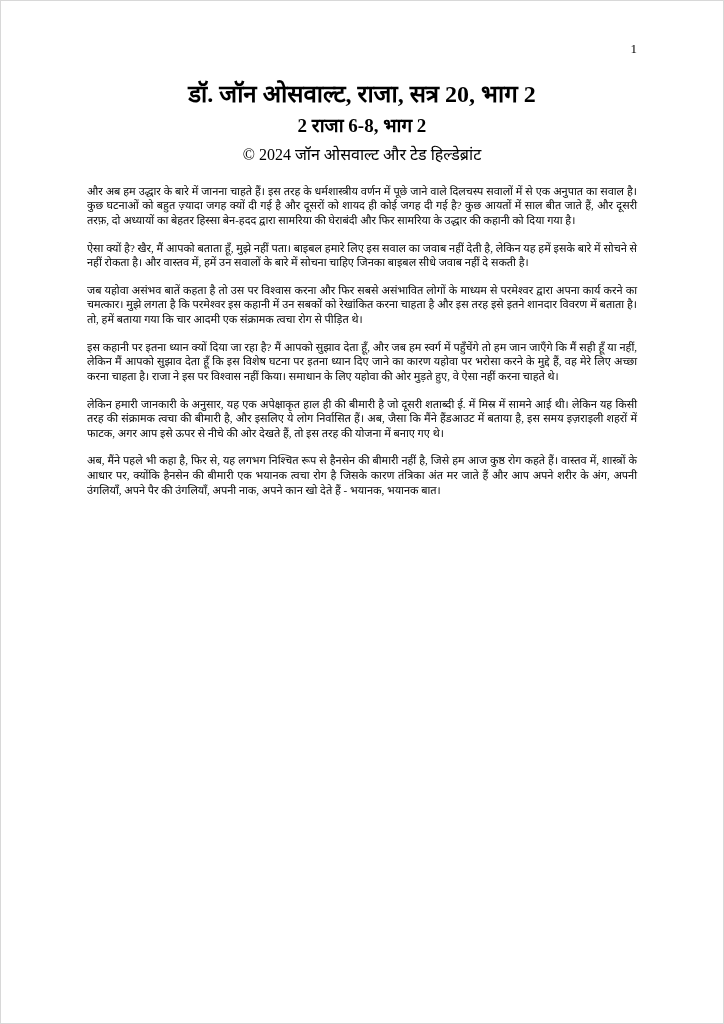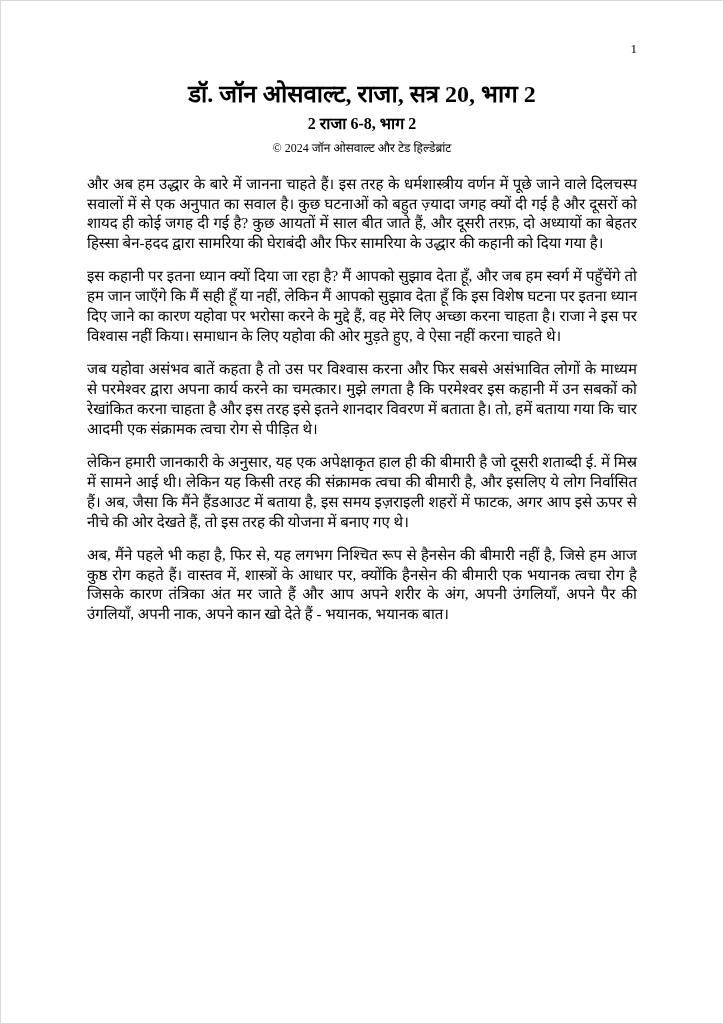--- a/index.html
+++ b/index.html
@@ -32,33 +32,33 @@
   .title-block {
     text-align: center;
   }
   .title-line1 {
     font-size: 24px;
     font-weight: bold;
     line-height: 1.3;
     margin: 0 0 4px 0;
   }
   .title-line2 {
-    font-size: 16px;
+    font-size: 19px;
     font-weight: bold;
     line-height: 1.3;
     margin: 0 0 6px 0;
   }
   .copyright-line {
-    font-size: 12px;
+    font-size: 16px;
     font-weight: normal;
     line-height: 1.3;
     margin: 0 0 18px 0;
   }
   .body-text p {
-    font-size: 15px;
+    font-size: 11px;
     line-height: 1.33;
     text-align: justify;
     margin: 0 0 13px 0;
   }
 </style>
 </head>
 <body>
 
 <div class="page">
 
@@ -67,20 +67,21 @@
   <div class="content">
 
     <div class="title-block">
       <h1 class="title-line1">डॉ. जॉन ओसवाल्ट, राजा, सत्र 20, भाग 2</h1>
       <h2 class="title-line2">2 राजा 6-8, भाग 2</h2>
       <div class="copyright-line">© 2024 जॉन ओसवाल्ट और टेड हिल्डेब्रांट</div>
     </div>
 
     <div class="body-text">
       <p>और अब हम उद्धार के बारे में जानना चाहते हैं। इस तरह के धर्मशास्त्रीय वर्णन में पूछे जाने वाले दिलचस्प सवालों में से एक अनुपात का सवाल है। कुछ घटनाओं को बहुत ज़्यादा जगह क्यों दी गई है और दूसरों को शायद ही कोई जगह दी गई है? कुछ आयतों में साल बीत जाते हैं, और दूसरी तरफ़, दो अध्यायों का बेहतर हिस्सा बेन-हदद द्वारा सामरिया की घेराबंदी और फिर सामरिया के उद्धार की कहानी को दिया गया है।</p>
+      <p>ऐसा क्यों है? खैर, मैं आपको बताता हूँ, मुझे नहीं पता। बाइबल हमारे लिए इस सवाल का जवाब नहीं देती है, लेकिन यह हमें इसके बारे में सोचने से नहीं रोकता है। और वास्तव में, हमें उन सवालों के बारे में सोचना चाहिए जिनका बाइबल सीधे जवाब नहीं दे सकती है।</p>
+      <p>जब यहोवा असंभव बातें कहता है तो उस पर विश्वास करना और फिर सबसे असंभावित लोगों के माध्यम से परमेश्वर द्वारा अपना कार्य करने का चमत्कार। मुझे लगता है कि परमेश्वर इस कहानी में उन सबकों को रेखांकित करना चाहता है और इस तरह इसे इतने शानदार विवरण में बताता है। तो, हमें बताया गया कि चार आदमी एक संक्रामक त्वचा रोग से पीड़ित थे।</p>
       <p>इस कहानी पर इतना ध्यान क्यों दिया जा रहा है? मैं आपको सुझाव देता हूँ, और जब हम स्वर्ग में पहुँचेंगे तो हम जान जाएँगे कि मैं सही हूँ या नहीं, लेकिन मैं आपको सुझाव देता हूँ कि इस विशेष घटना पर इतना ध्यान दिए जाने का कारण यहोवा पर भरोसा करने के मुद्दे हैं, वह मेरे लिए अच्छा करना चाहता है। राजा ने इस पर विश्वास नहीं किया। समाधान के लिए यहोवा की ओर मुड़ते हुए, वे ऐसा नहीं करना चाहते थे।</p>
-      <p>जब यहोवा असंभव बातें कहता है तो उस पर विश्वास करना और फिर सबसे असंभावित लोगों के माध्यम से परमेश्वर द्वारा अपना कार्य करने का चमत्कार। मुझे लगता है कि परमेश्वर इस कहानी में उन सबकों को रेखांकित करना चाहता है और इस तरह इसे इतने शानदार विवरण में बताता है। तो, हमें बताया गया कि चार आदमी एक संक्रामक त्वचा रोग से पीड़ित थे।</p>
       <p>लेकिन हमारी जानकारी के अनुसार, यह एक अपेक्षाकृत हाल ही की बीमारी है जो दूसरी शताब्दी ई. में मिस्र में सामने आई थी। लेकिन यह किसी तरह की संक्रामक त्वचा की बीमारी है, और इसलिए ये लोग निर्वासित हैं। अब, जैसा कि मैंने हैंडआउट में बताया है, इस समय इज़राइली शहरों में फाटक, अगर आप इसे ऊपर से नीचे की ओर देखते हैं, तो इस तरह की योजना में बनाए गए थे।</p>
       <p>अब, मैंने पहले भी कहा है, फिर से, यह लगभग निश्चित रूप से हैनसेन की बीमारी नहीं है, जिसे हम आज कुष्ठ रोग कहते हैं। वास्तव में, शास्त्रों के आधार पर, क्योंकि हैनसेन की बीमारी एक भयानक त्वचा रोग है जिसके कारण तंत्रिका अंत मर जाते हैं और आप अपने शरीर के अंग, अपनी उंगलियाँ, अपने पैर की उंगलियाँ, अपनी नाक, अपने कान खो देते हैं - भयानक, भयानक बात।</p>
     </div>
 
   </div>
 </div>
 
 </body></html>

